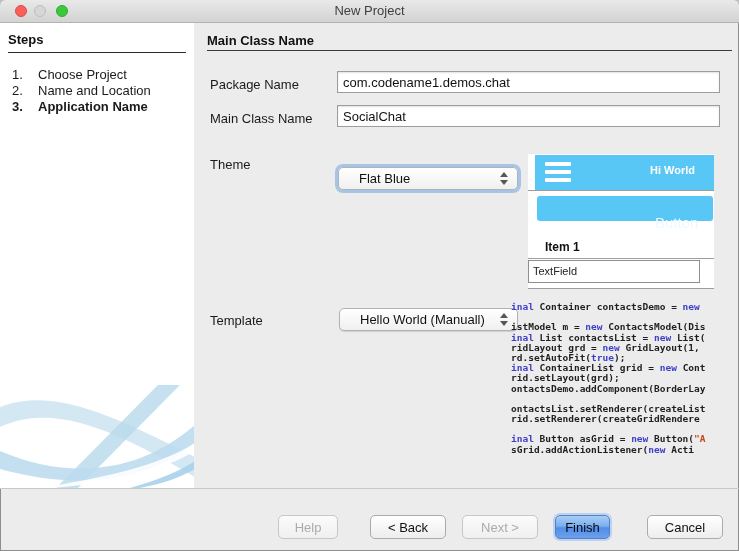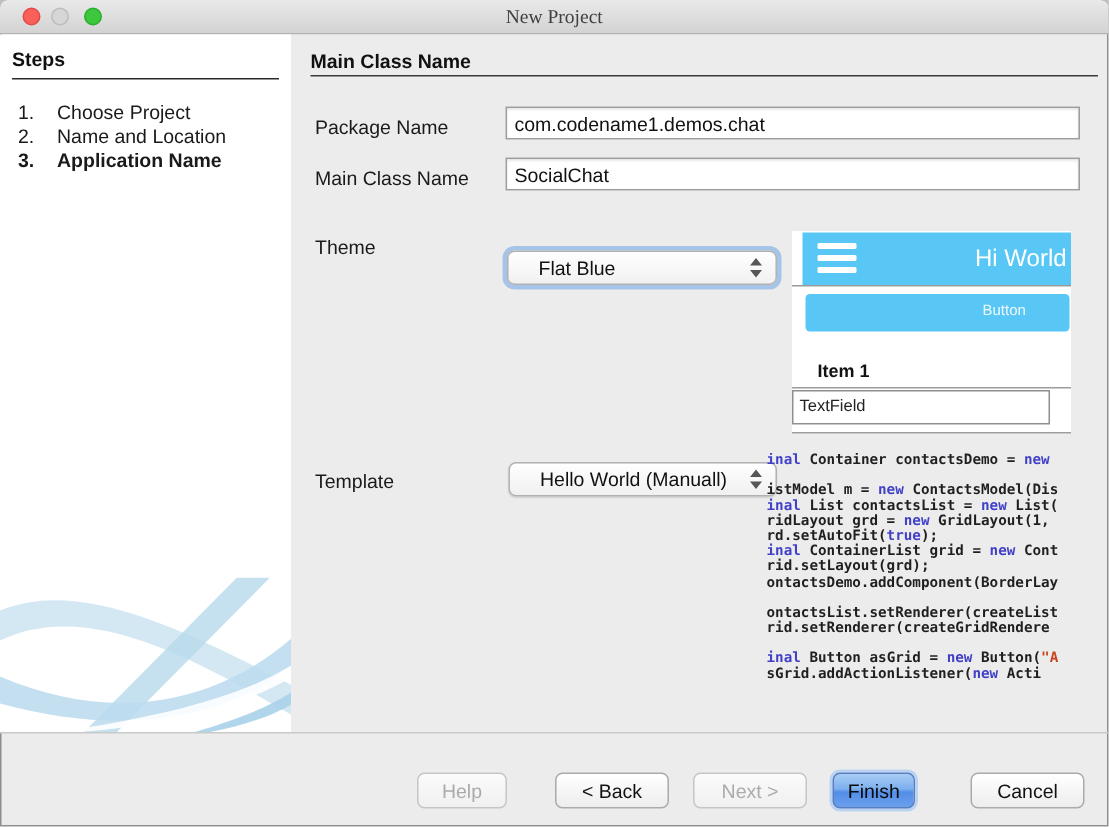--- a/index.html
+++ b/index.html
@@ -1,21 +1,21 @@
 <!DOCTYPE html>
 <html><head>
 <meta charset="utf-8">
 <style>
   html,body{margin:0;padding:0;background:#bfbfbf;font-family:"Liberation Sans",sans-serif;}
   .window{position:relative;width:739px;height:551px;background:#ececec;overflow:hidden;
           border-radius:5px 5px 0 0;box-shadow:0 0 0 1px #8e8e8e inset;}
   
   .titlebar{position:absolute;left:0;top:0;width:739px;height:22px;
             background:linear-gradient(#e9e9e9,#d3d3d3);border-bottom:1px solid #b3b3b3;
-            border-radius:5px 5px 0 0;font-family:Liberation Serif, serif;}
+            border-radius:5px 5px 0 0;}
   .title{position:absolute;left:0;right:0;top:3px;text-align:center;font-size:13px;color:#3f3f3f;}
   .tl{position:absolute;top:5px;width:12px;height:12px;border-radius:50%;}
   .tl-close{left:15px;background:#f9605a;border:1px solid #dd4d45;box-sizing:border-box;}
   .tl-min{left:34px;background:#d6d6d6;border:1px solid #bcbcbc;box-sizing:border-box;}
   .tl-zoom{left:56px;background:#3ec63e;border:1px solid #2aae2e;box-sizing:border-box;}
   
   .left-panel{position:absolute;left:0;top:23px;width:194px;height:465px;background:#ffffff;overflow:hidden;}
   .steps-heading{position:absolute;left:8px;top:9px;font-size:13px;font-weight:bold;color:#111;}
   .steps-rule{position:absolute;left:8px;top:29px;width:178px;height:1px;background:#2a2a2a;}
   .steps-list{position:absolute;left:0;top:44px;width:194px;}
@@ -40,24 +40,24 @@
   .dd-arrows .up{position:absolute;left:0;top:0;width:0;height:0;
                  border-left:4px solid transparent;border-right:4px solid transparent;border-bottom:5px solid #565656;}
   .dd-arrows .down{position:absolute;left:0;bottom:0;width:0;height:0;
                  border-left:4px solid transparent;border-right:4px solid transparent;border-top:5px solid #565656;}
   
   .preview-card{position:absolute;left:528px;top:154px;width:186px;height:134px;background:#fff;
                 border-bottom:1px solid #9c9c9c;}
   .pv-header{position:absolute;left:7px;top:1px;width:179px;height:35px;background:#58c7f5;}
   .pv-burger{position:absolute;left:10px;top:7px;width:26px;height:21px;}
   .pv-burger span{display:block;width:26px;height:4px;background:#fff;border-radius:1px;margin-bottom:4px;}
-  .pv-title{position:absolute;left:122px;top:10px;font-size:16px;font-weight:normal;color:#fff;white-space:nowrap;}
+  .pv-title{position:absolute;left:122px;top:10px;font-size:11px;font-weight:bold;color:#fff;white-space:nowrap;}
   .pv-line{position:absolute;left:0;width:186px;height:1px;background:#9c9c9c;}
   .pv-button{position:absolute;left:9px;top:42px;width:176px;height:25px;background:#58c7f5;border-radius:3px;}
-  .pv-button span{position:absolute;left:118px;top:6px;font-size:10px;color:#eef9ff;}
+  .pv-button span{position:absolute;left:118px;top:18px;font-size:15px;color:#eef9ff;}
   .pv-item{position:absolute;left:17px;top:86px;font-size:12px;font-weight:bold;color:#111;}
   .pv-textfield{position:absolute;left:0px;top:106px;width:172px;height:23px;background:#fff;
                 border:1px solid #8f8f8f;box-sizing:border-box;}
   .pv-textfield span{position:absolute;left:4px;top:4px;font-size:11px;color:#222;}
   
   .code-preview{position:absolute;left:511px;top:302px;width:228px;height:156px;overflow:hidden;}
   .code-line{height:10.2px;line-height:10.2px;font-family:"DejaVu Sans Mono",monospace;
              font-size:9.5px;font-weight:bold;white-space:nowrap;}
   .c-p{color:#1f1f1f;}
   .c-k{color:#4040c8;}

